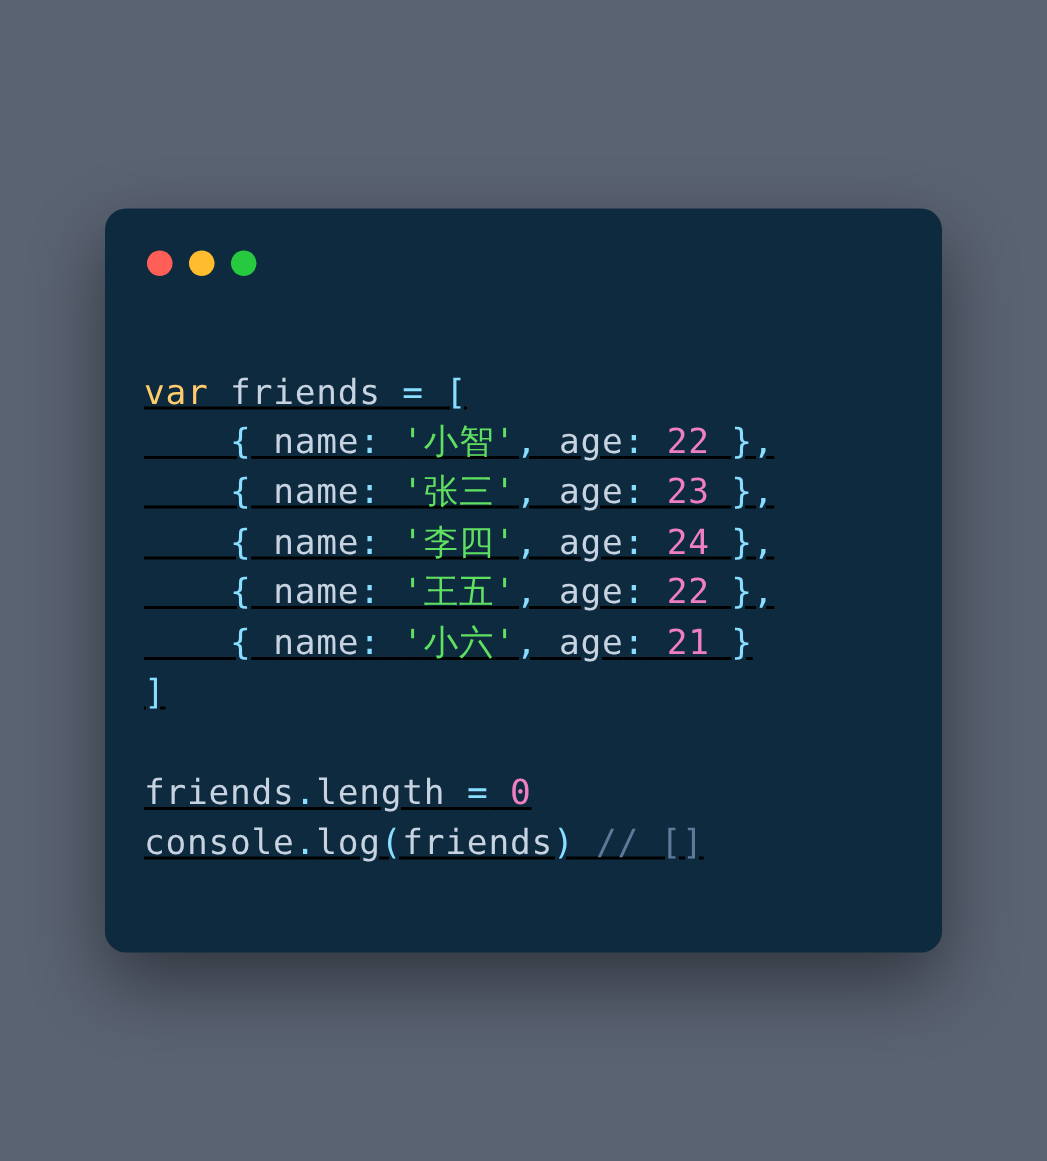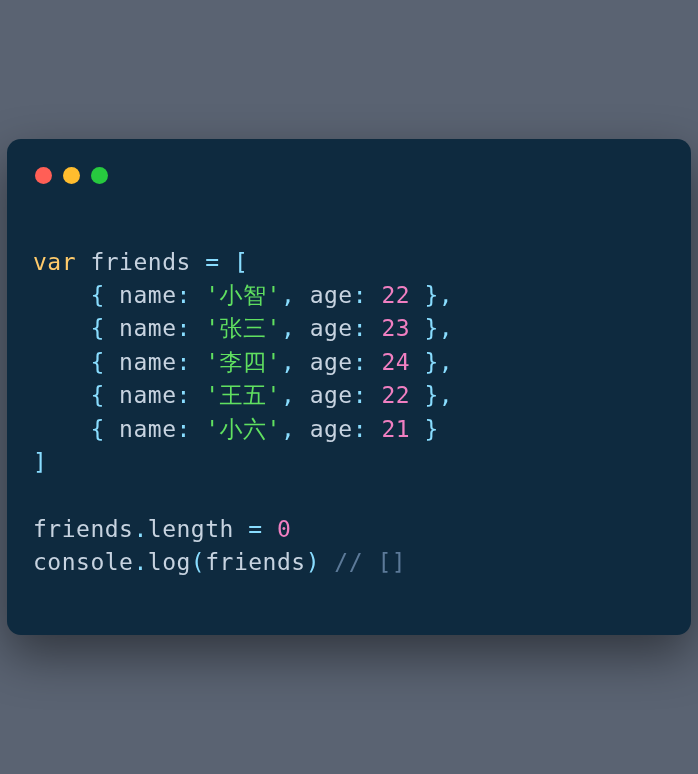--- a/index.html
+++ b/index.html
@@ -6,25 +6,26 @@
   body {
     width: 698px;
     height: 774px;
     background: #5a6372;
     display: flex;
     align-items: center;
     justify-content: center;
     font-family: ui-monospace, "SF Mono", Menlo, Consolas, monospace;
   }
   .window {
-    width: 684px;
+    width: 558px;
     background: #0e2a3f;
     border-radius: 14px;
     box-shadow: 0 20px 50px rgba(0,0,0,0.45);
     padding: 24px 26px 56px 26px;
+    text-decoration: underline;
   }
   .titlebar {
     display: flex;
     gap: 11px;
     padding: 4px 2px 0 2px;
   }
   .dot {
     width: 17px;
     height: 17px;
     border-radius: 50%;

